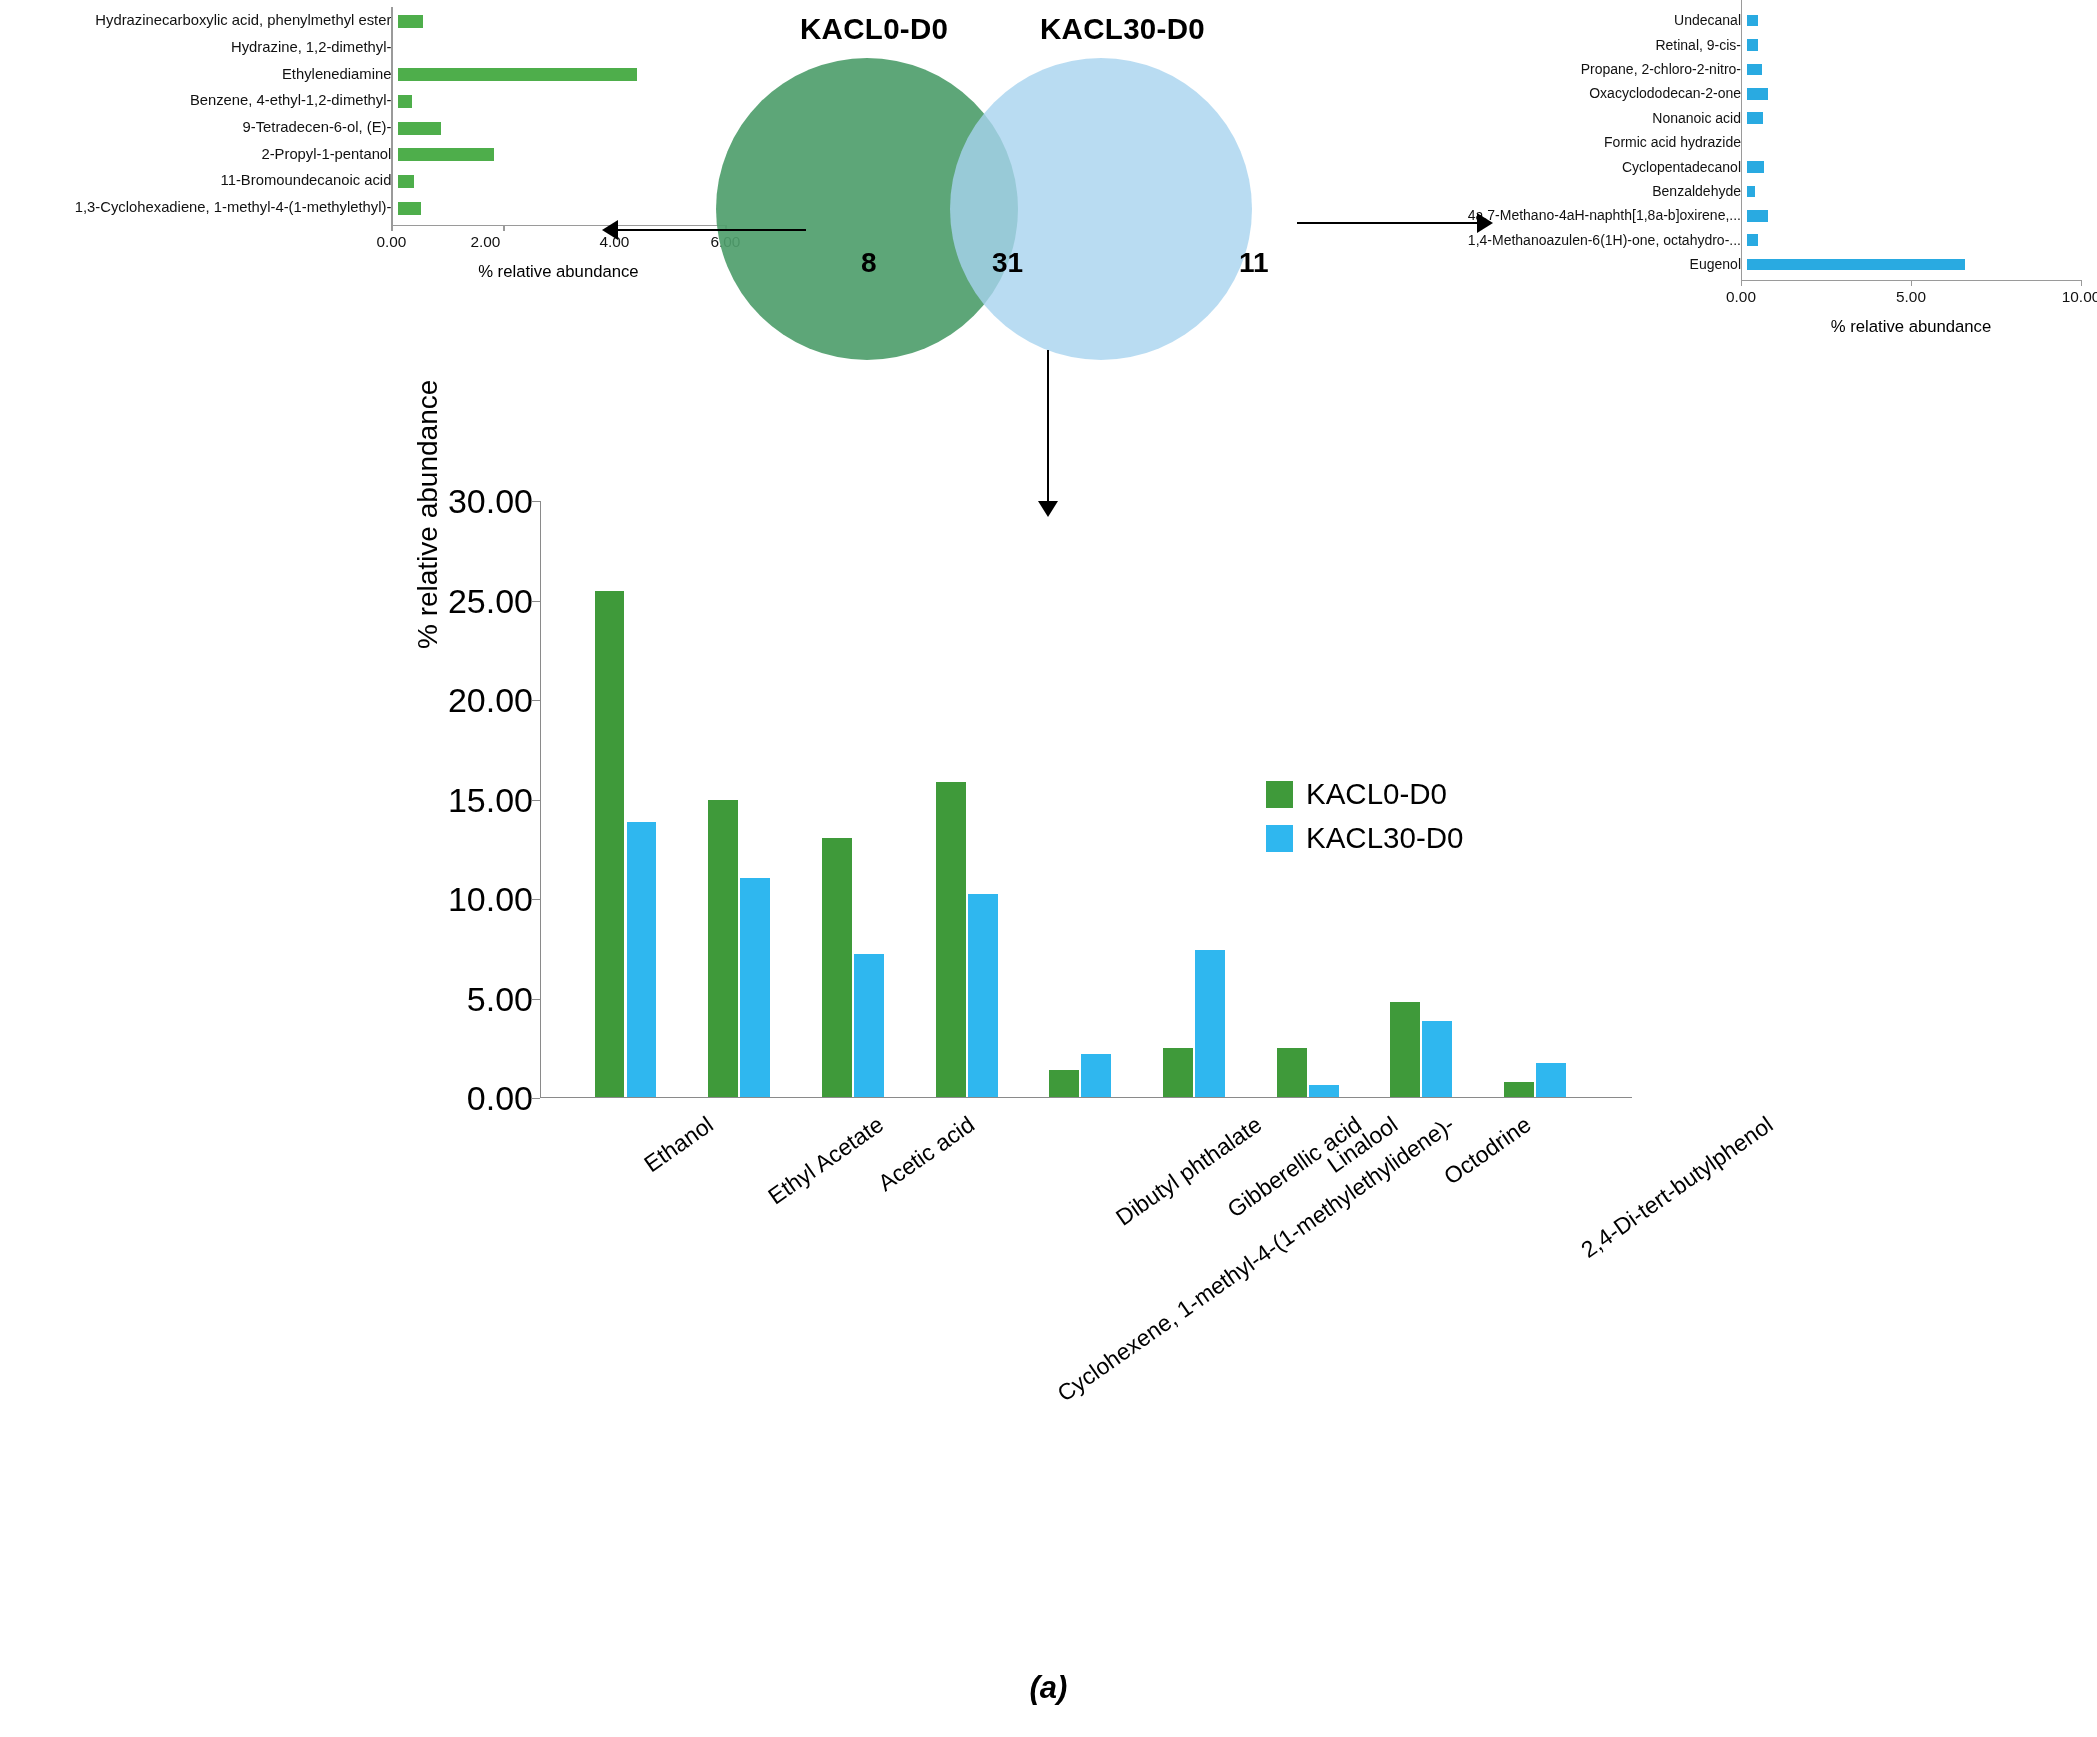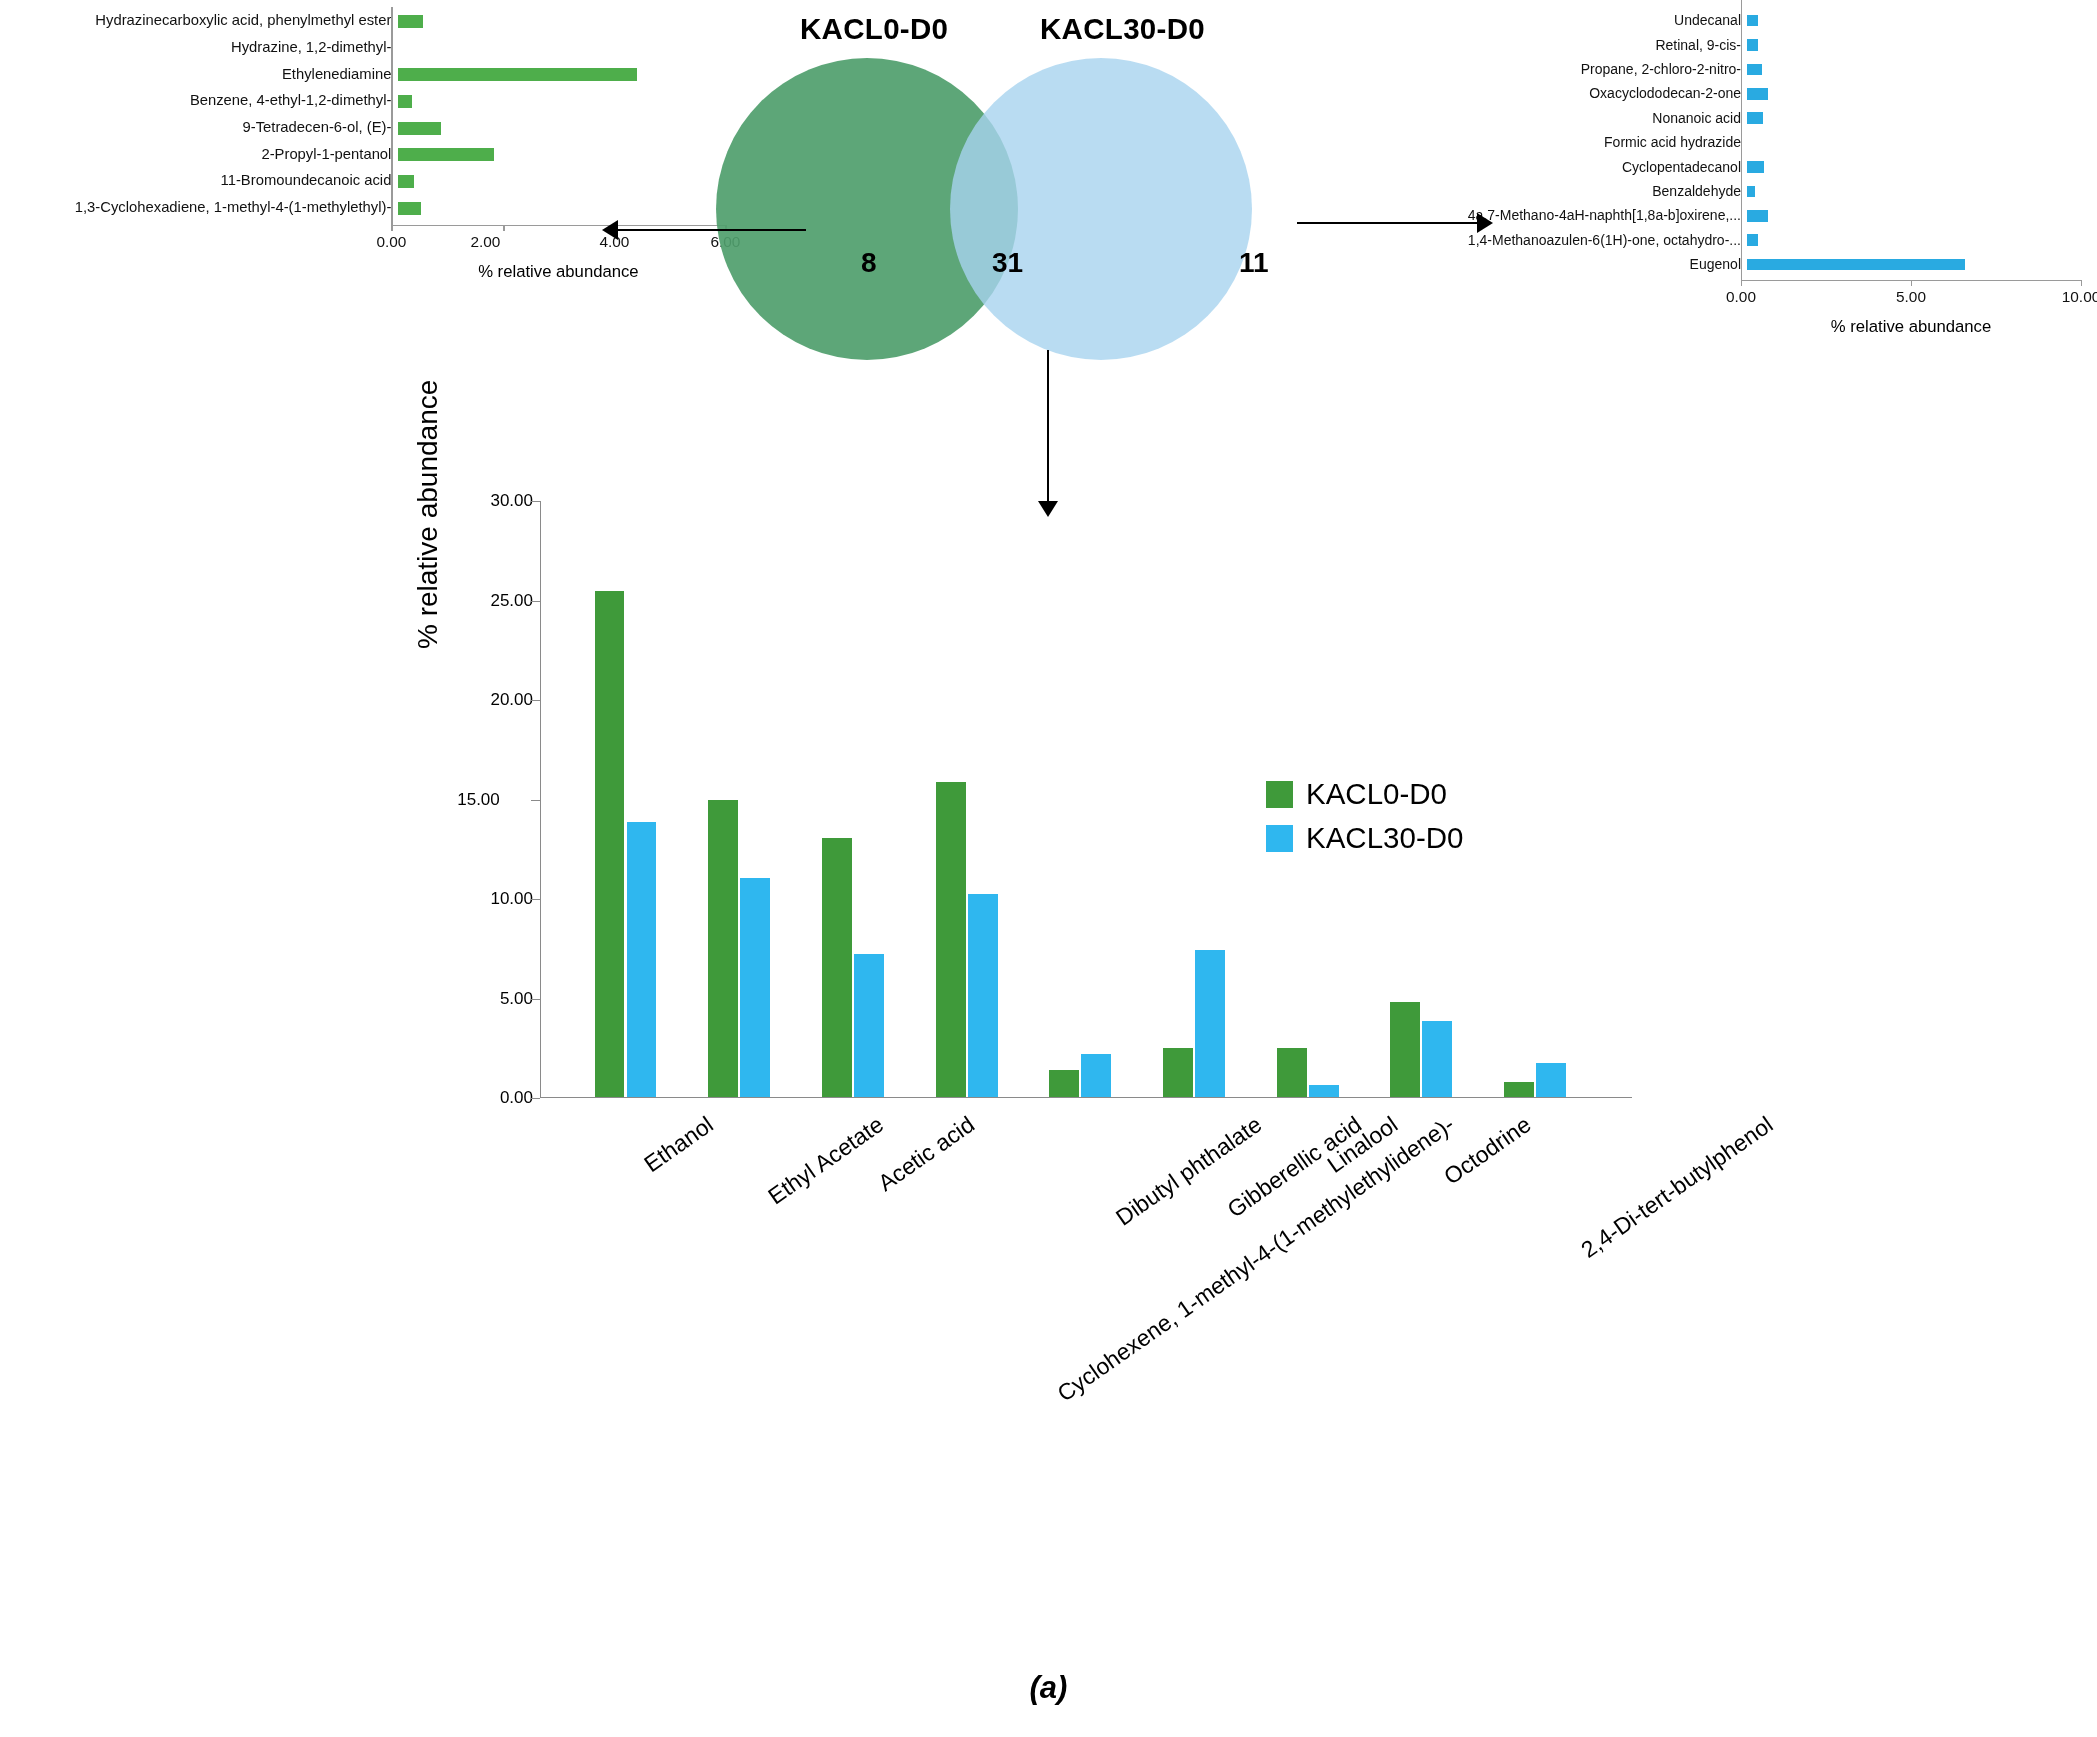--- a/index.html
+++ b/index.html
@@ -172,21 +172,21 @@
     left: -128px;
     top: 148px;
     transform: rotate(-90deg);
     transform-origin: left top;
     font-size: 28px;
     white-space: nowrap;
   }
   .main-ytick {
     position: absolute;
     right: 1099px;
-    font-size: 17px;
+    font-size: 34px;
     transform: translateY(-50%);
     white-space: nowrap;
     text-align: right;
     width: 109px;
   }
   .main-tickmark {
     position: absolute;
     left: -9px;
     width: 9px;
     height: 1.3px;
@@ -425,21 +425,21 @@
     <div id="main-plot">
       <div class="main-axis-y"></div>
       <div class="main-axis-x"></div>
       <div id="main-yticks">
           <div class="main-ytick" style="top: 597px;">0.00</div>
           <div class="main-tickmark" style="top: 597px;"></div>
           <div class="main-ytick" style="top: 498px;">5.00</div>
           <div class="main-tickmark" style="top: 498px;"></div>
           <div class="main-ytick" style="top: 398px;">10.00</div>
           <div class="main-tickmark" style="top: 398px;"></div>
-          <div class="main-ytick" style="top: 299px; text-align: center;">15.00</div>
+          <div class="main-ytick" style="top: 299px;">15.00</div>
           <div class="main-tickmark" style="top: 299px;"></div>
           <div class="main-ytick" style="top: 199px;">20.00</div>
           <div class="main-tickmark" style="top: 199px;"></div>
           <div class="main-ytick" style="top: 100px;">25.00</div>
           <div class="main-tickmark" style="top: 100px;"></div>
           <div class="main-ytick" style="top: 0px;">30.00</div>
           <div class="main-tickmark" style="top: 0px;"></div>
         </div>
       <div id="main-groups">
           <div class="grp" style="left: 28.4px; width: 114px; height: 597px;">

